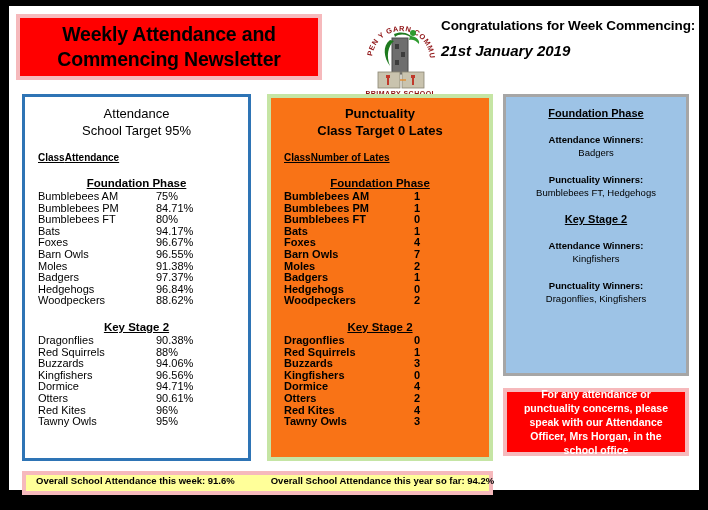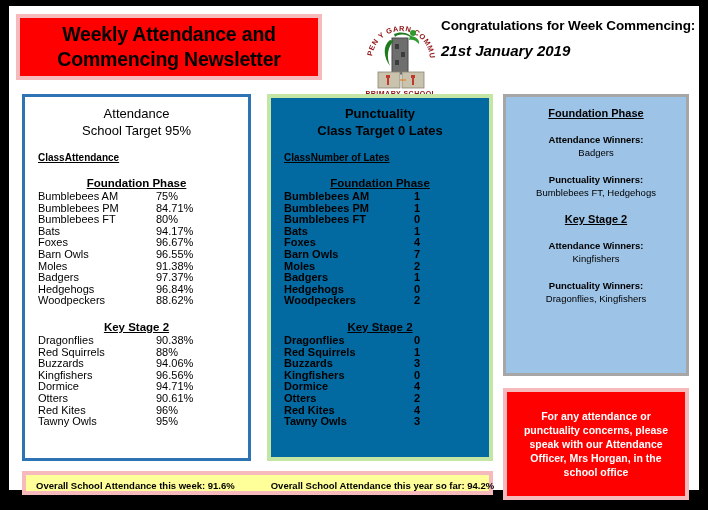--- a/index.html
+++ b/index.html
@@ -124,21 +124,21 @@
     box-sizing: border-box;
     padding: 8px 13px 0 13px;
   }
   #attendance-panel .row .cls { width: 118px; }
 
   
   #punctuality-panel {
     position: absolute;
     left: 258px; top: 88px;
     width: 226px; height: 367px;
-    background: #0369a1;
+    background: #f97316;
     border: 4px solid #C5E5A4;
     box-sizing: border-box;
     padding: 7px 13px 4px 13px;
   }
   #punctuality-panel .row { font-weight: bold; }
   #punctuality-panel .row .cls { width: 130px; }
   #punctuality-panel .panel-title { font-weight: bold; }
 
   
   #winners-panel {
@@ -169,21 +169,21 @@
     font-weight: normal;
     color: #000000;
     line-height: 13px;
     margin-bottom: 14px;
   }
 
   
   #contact-box {
     position: absolute;
     left: 494px; top: 382px;
-    width: 186px; height: 112px;
+    width: 186px; height: 68px;
     background: #FF0000;
     border: 4px solid #F6B9BC;
     box-sizing: border-box;
     display: flex;
     align-items: center;
     justify-content: center;
     padding: 0 4px;
   }
   #contact-box .ctext {
     color: #ffffff;
@@ -195,21 +195,21 @@
 
   
   #footer-bar {
     position: absolute;
     left: 13px; top: 465px;
     width: 471px; height: 24px;
     background: #FFFF99;
     border: 4px solid #F6B9BC;
     box-sizing: border-box;
     display: flex;
-    align-items: flex-end;
+    align-items: flex-start;
     padding: 0 10px;
   }
   #footer-bar .fitem {
     font-size: 9.5px;
     font-weight: bold;
     color: #000000;
     white-space: nowrap;
   }
   #footer-bar .fitem.first { margin-right: 36px; }
 </style>

